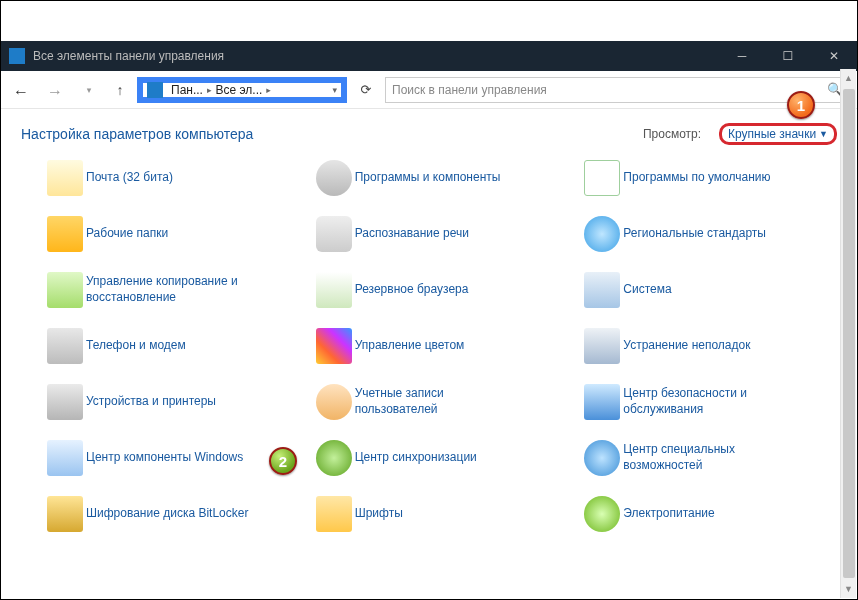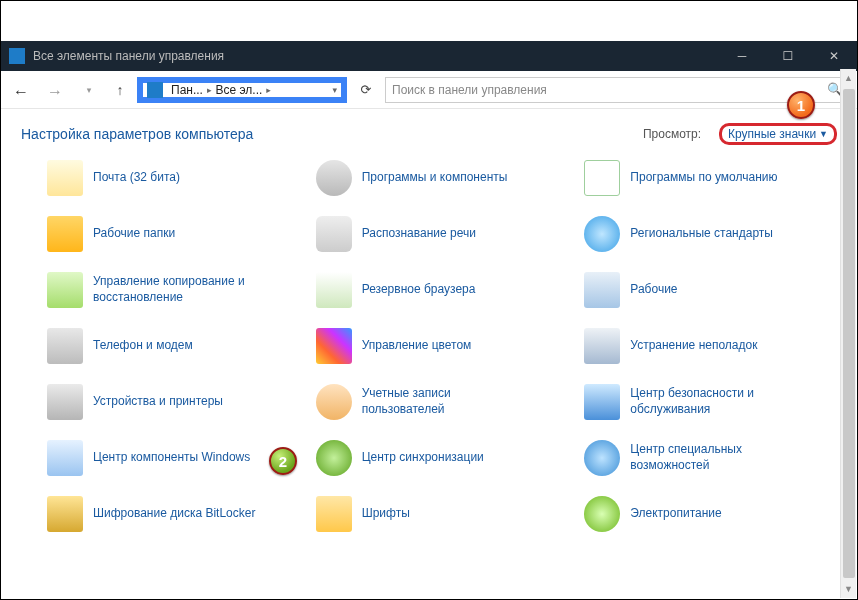--- a/index.html
+++ b/index.html
@@ -34,21 +34,21 @@
 .view-link { color: #1a5aa0; font-size: 12px; }
 .view-dd { color: #1a5aa0; font-size: 9px; }
 
 
 .callout { position: absolute; width: 28px; height: 28px; border-radius: 50%; display: flex; align-items: center; justify-content: center; color: #fff; font-weight: bold; font-size: 15px; border: 2px solid #9b1c15; box-shadow: 0 1px 2px rgba(0,0,0,.4); }
 .c1 { background: radial-gradient(circle at 35% 30%, #ffb36b, #f36b1c 70%); top: 90px; left: 786px; }
 .c2 { background: radial-gradient(circle at 35% 30%, #c7f07a, #6aa51b 70%); top: 446px; left: 268px; }
 
 
 .items { padding: 4px 12px 4px 46px; display: grid; grid-template-columns: repeat(3, 1fr); column-gap: 8px; row-gap: 14px; }
-.item { display: flex; align-items: center; gap: 10px; min-height: 42px; cursor: pointer; }
+.item { display: flex; align-items: center; gap: 3px; min-height: 42px; cursor: pointer; }
 .item-icon { width: 36px; height: 36px; flex: 0 0 36px; display: flex; align-items: center; justify-content: center; font-size: 22px; border-radius: 3px; }
 .item-label { color: #1a5aa0; font-size: 12px; line-height: 1.3; max-width: 165px; }
 .highlight { border: 3px solid #d6282f; border-radius: 10px; padding: 4px 6px; margin-left: -10px; }
 
 
 .ico-mail { background: linear-gradient(#fffbe0,#ffe69a); }
 .ico-programs { background: linear-gradient(#e5e5e5,#b9b9b9); border-radius: 50%; }
 .ico-defaults { background: #fff; border: 1px solid #9fcf9d; }
 .ico-folder { background: linear-gradient(#ffd666,#ffb61a); }
 .ico-mic { background: linear-gradient(#eee,#ccc); border-radius: 6px; }
@@ -145,21 +145,21 @@
     <div class="item">
       <div class="item-icon ico-backup"></div>
       <div class="item-label">Управление копирование и восстановление</div>
     </div>
     <div class="item">
       <div class="item-icon ico-browser"></div>
       <div class="item-label">Резервное браузера</div>
     </div>
     <div class="item">
       <div class="item-icon ico-system"></div>
-      <div class="item-label">Рабочие</div>
+      <div class="item-label">Система</div>
     </div>
     <div class="item">
       <div class="item-icon ico-phone"></div>
       <div class="item-label">Телефон и модем</div>
     </div>
     <div class="item">
       <div class="item-icon ico-color"></div>
       <div class="item-label">Управление цветом</div>
     </div>
     <div class="item">

